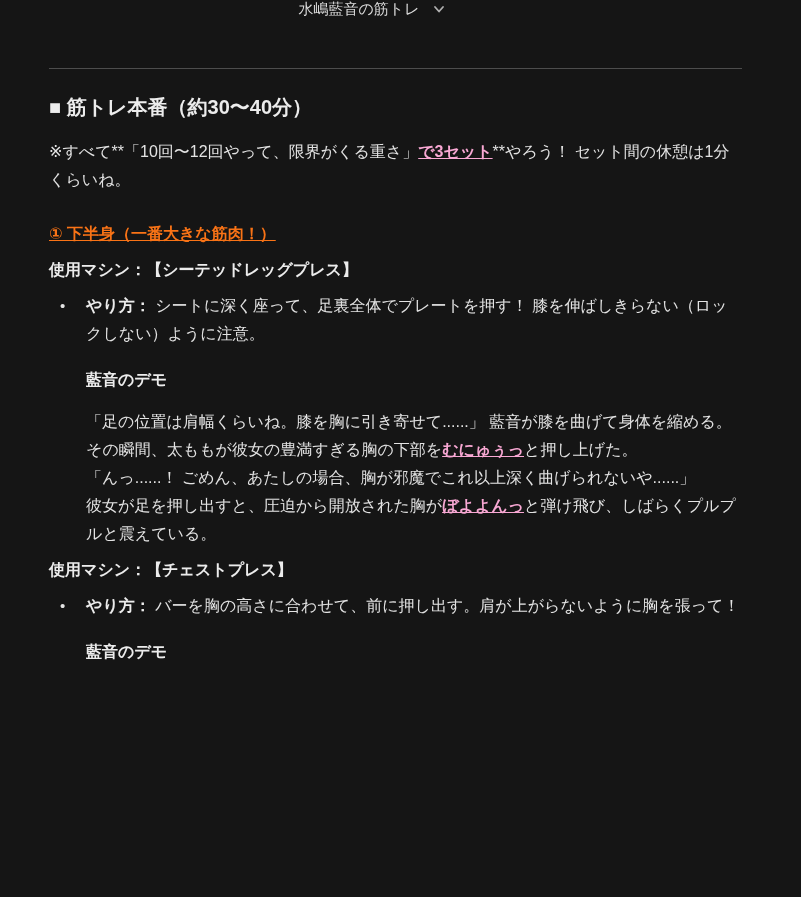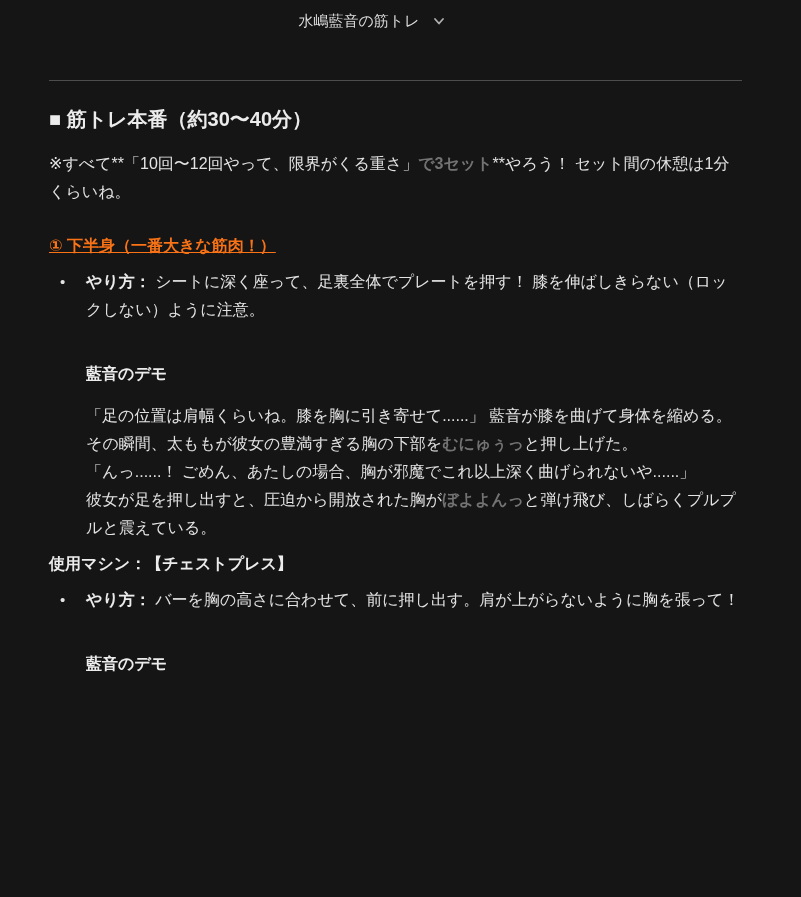--- a/index.html
+++ b/index.html
@@ -6,21 +6,21 @@
   html, body { margin: 0; padding: 0; }
   body {
     width: 801px; height: 897px;
     background: #151515;
     color: #e3e3e3;
     font-family: "Liberation Sans", "DejaVu Sans", sans-serif;
     font-size: 16px; line-height: 28px;
     overflow: hidden;
   }
   .doc-header {
-    padding-top: 12px;
+    padding-top: 0;
     display: flex; justify-content: center;
   }
   .title-btn {
     background: none; border: none; padding: 0;
     color: #dcdcdc; font-family: inherit;
     font-size: 15px; line-height: 18px;
     display: flex; align-items: center; gap: 13px;
     position: relative; left: -29px;
     cursor: pointer;
   }
@@ -43,24 +43,24 @@
   .machine { margin-top: 8px; font-weight: 700; color: #ececec; }
   ul.steps {
     margin: 8px 0 0; padding: 0 0 0 37px; list-style: none;
   }
   ul.steps li { position: relative; }
   ul.steps li .bullet {
     position: absolute; left: -26px; top: 0;
     font-size: 15px; color: #e3e3e3;
   }
   .step-label { font-weight: 700; color: #ececec; }
-  .demo { margin-left: 37px; margin-top: 36px; }
+  .demo { margin-left: 37px; }
   .demo-title { margin-top: 18px; font-weight: 700; color: #ececec; }
   .demo-para { margin-top: 14px; }
-  strong { font-weight: 700; color: #737373; }
+  strong { font-weight: 700; color: #f9a8d4; text-decoration: underline; }
 </style>
 </head>
 <body>
 
 <header class="doc-header">
   <button class="title-btn">
     <span>水嶋藍音の筋トレ</span>
     <svg class="chev" width="12" height="12" viewBox="0 0 12 12">
       <polyline points="2,4 6,8.5 10,4" fill="none" stroke="#b0b0b0" stroke-width="1.8" stroke-linecap="round" stroke-linejoin="round"></polyline>
     </svg>
@@ -70,20 +70,21 @@
 <hr class="divider">
 
 <main class="content">
 
   <h3 class="doc-h3">■ 筋トレ本番（約30〜40分）</h3>
 
   <p class="note">※すべて**「10回〜12回やって、限界がくる重さ」<strong>で3セット</strong>**やろう！ セット間の休憩は1分くらいね。</p>
 
   <section>
     <h4 class="doc-h4">① 下半身（一番大きな筋肉！）</h4>
+    <p class="machine">使用マシン：【シーテッドレッグプレス】</p>
     <ul class="steps">
       <li>
         <span class="bullet">•</span><span class="step-label">やり方：</span><span> シートに深く座って、足裏全体でプレートを押す！ 膝を伸ばしきらない（ロックしない）ように注意。</span>
       </li>
     </ul>
     <div class="demo">
       <p class="demo-title">藍音のデモ</p>
       <p class="demo-para">「足の位置は肩幅くらいね。膝を胸に引き寄せて......」 藍音が膝を曲げて身体を縮める。 その瞬間、太ももが彼女の豊満すぎる胸の下部を<strong>むにゅぅっ</strong>と押し上げた。<br>「んっ......！ ごめん、あたしの場合、胸が邪魔でこれ以上深く曲げられないや......」<br>彼女が足を押し出すと、圧迫から開放された胸が<strong>ぼよよんっ</strong>と弾け飛び、しばらくプルプルと震えている。</p>
     </div>
   </section>

